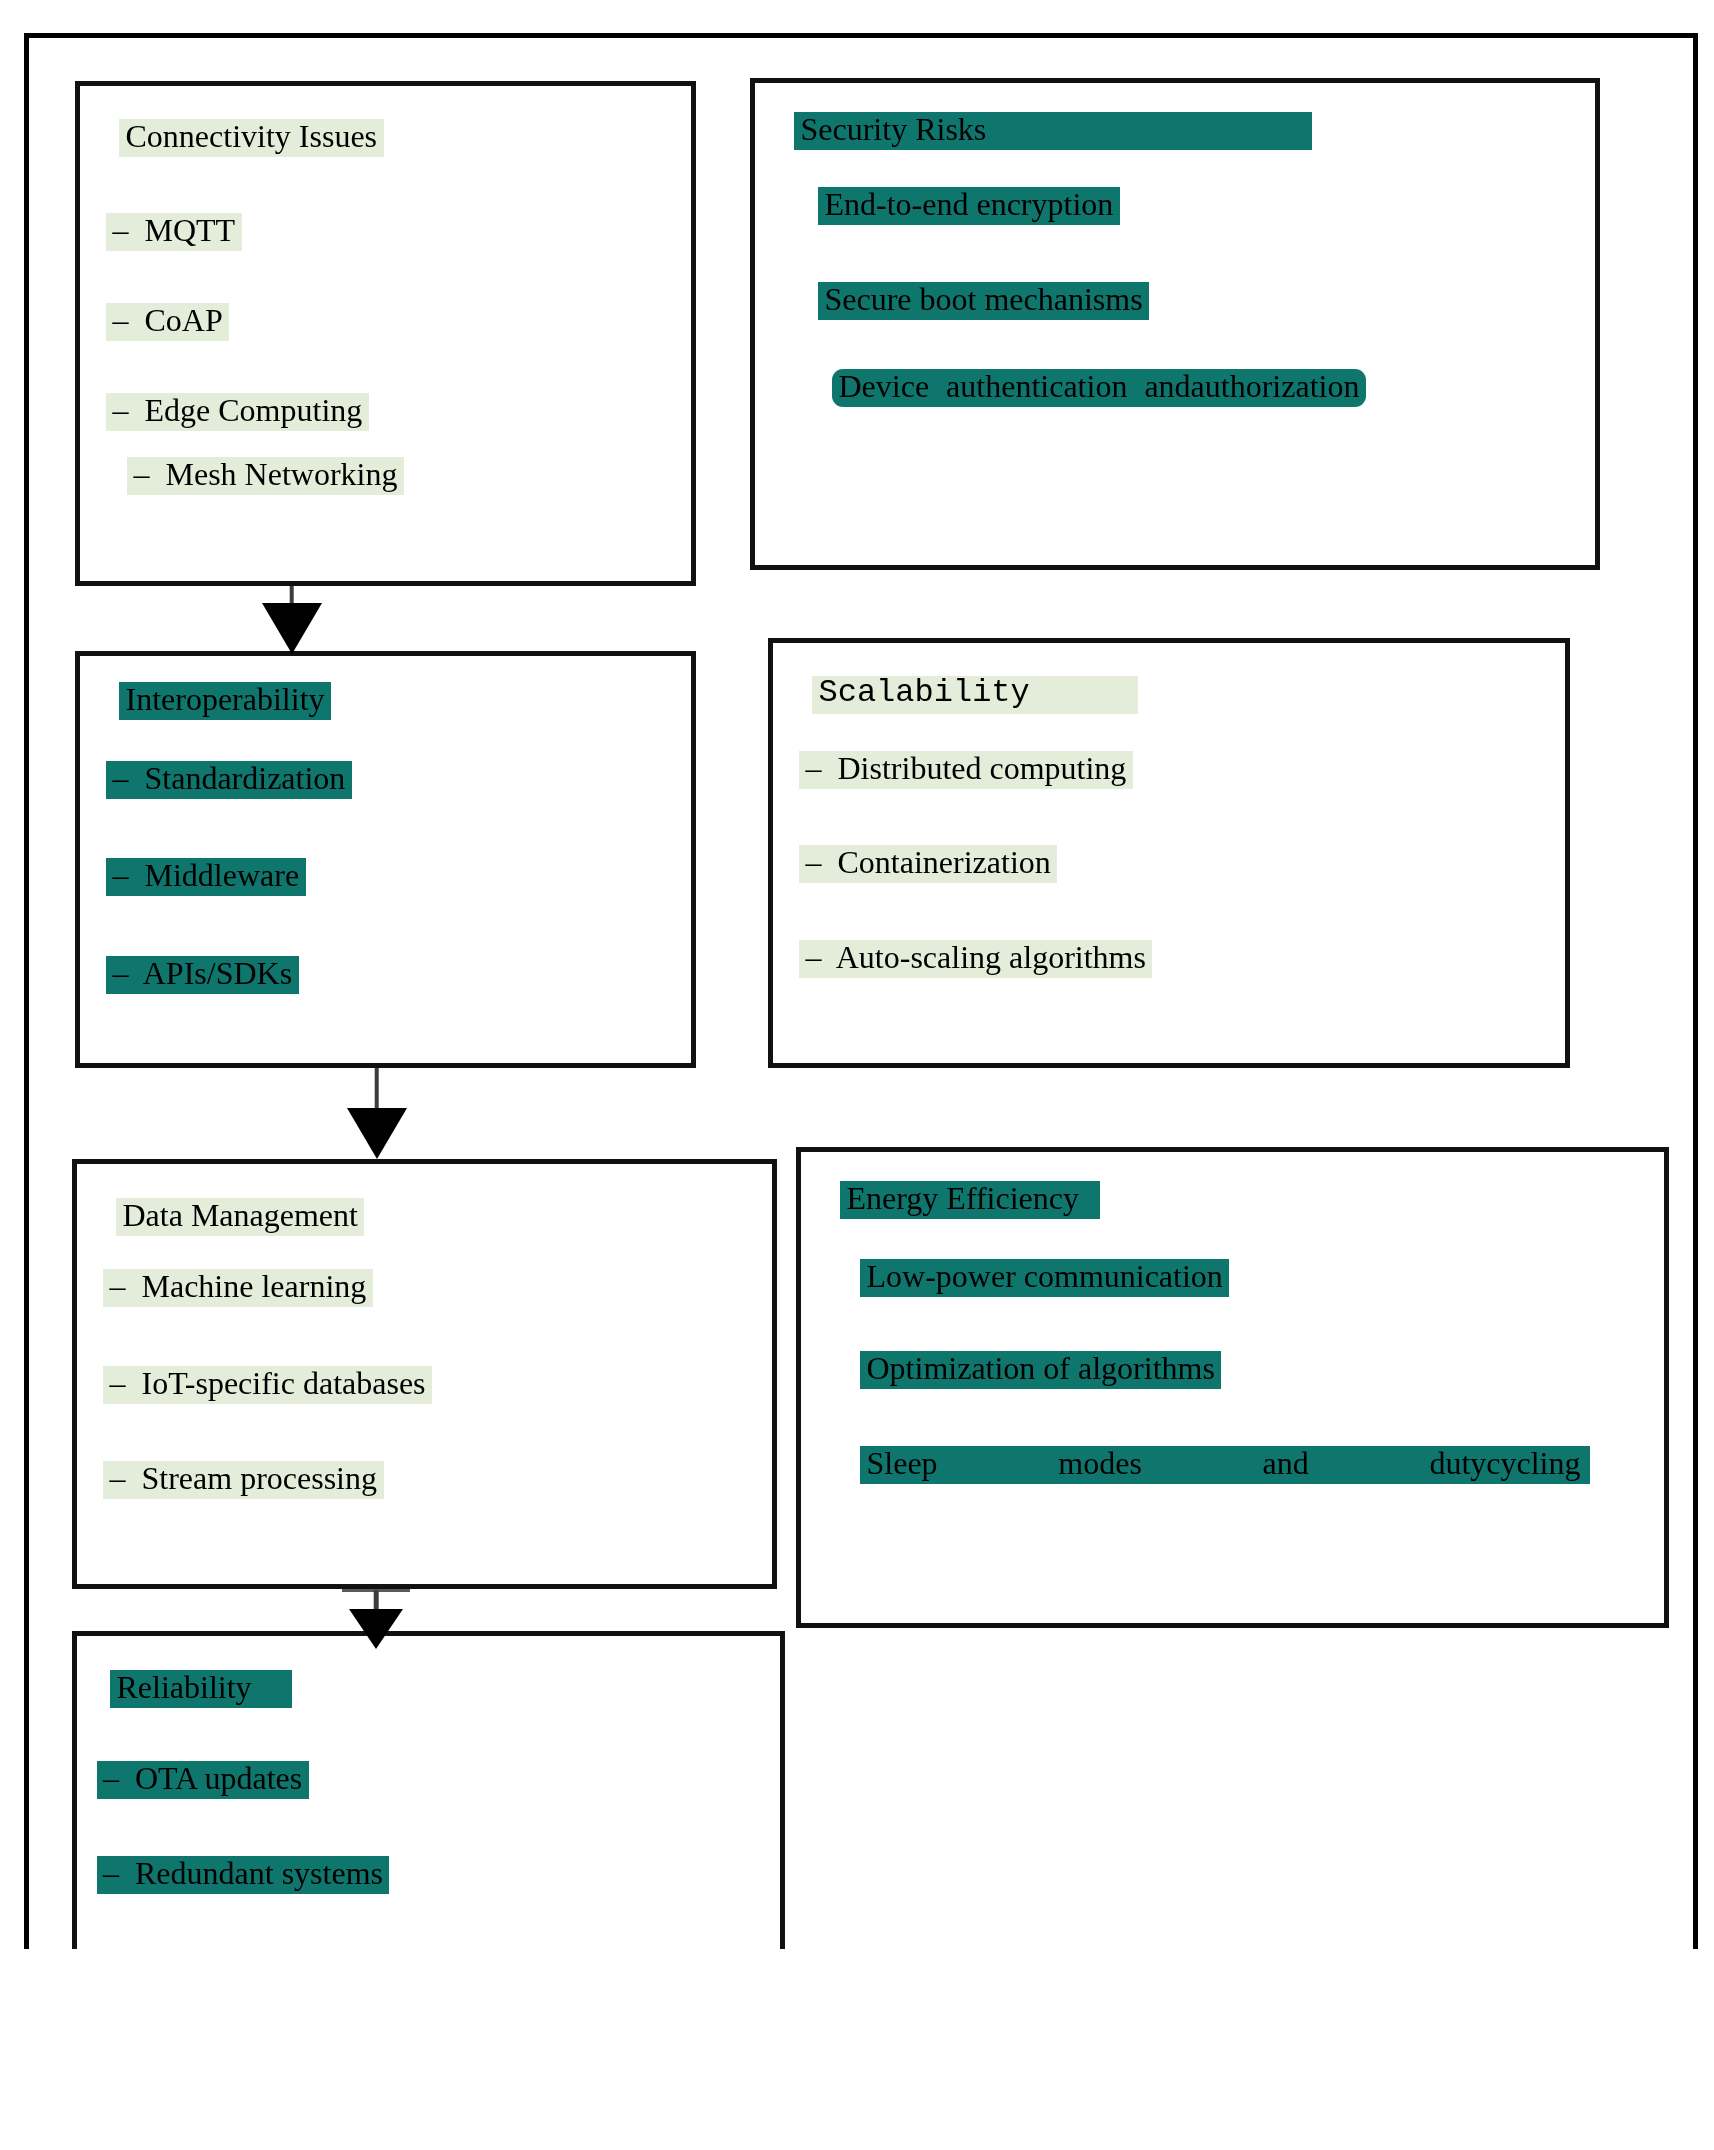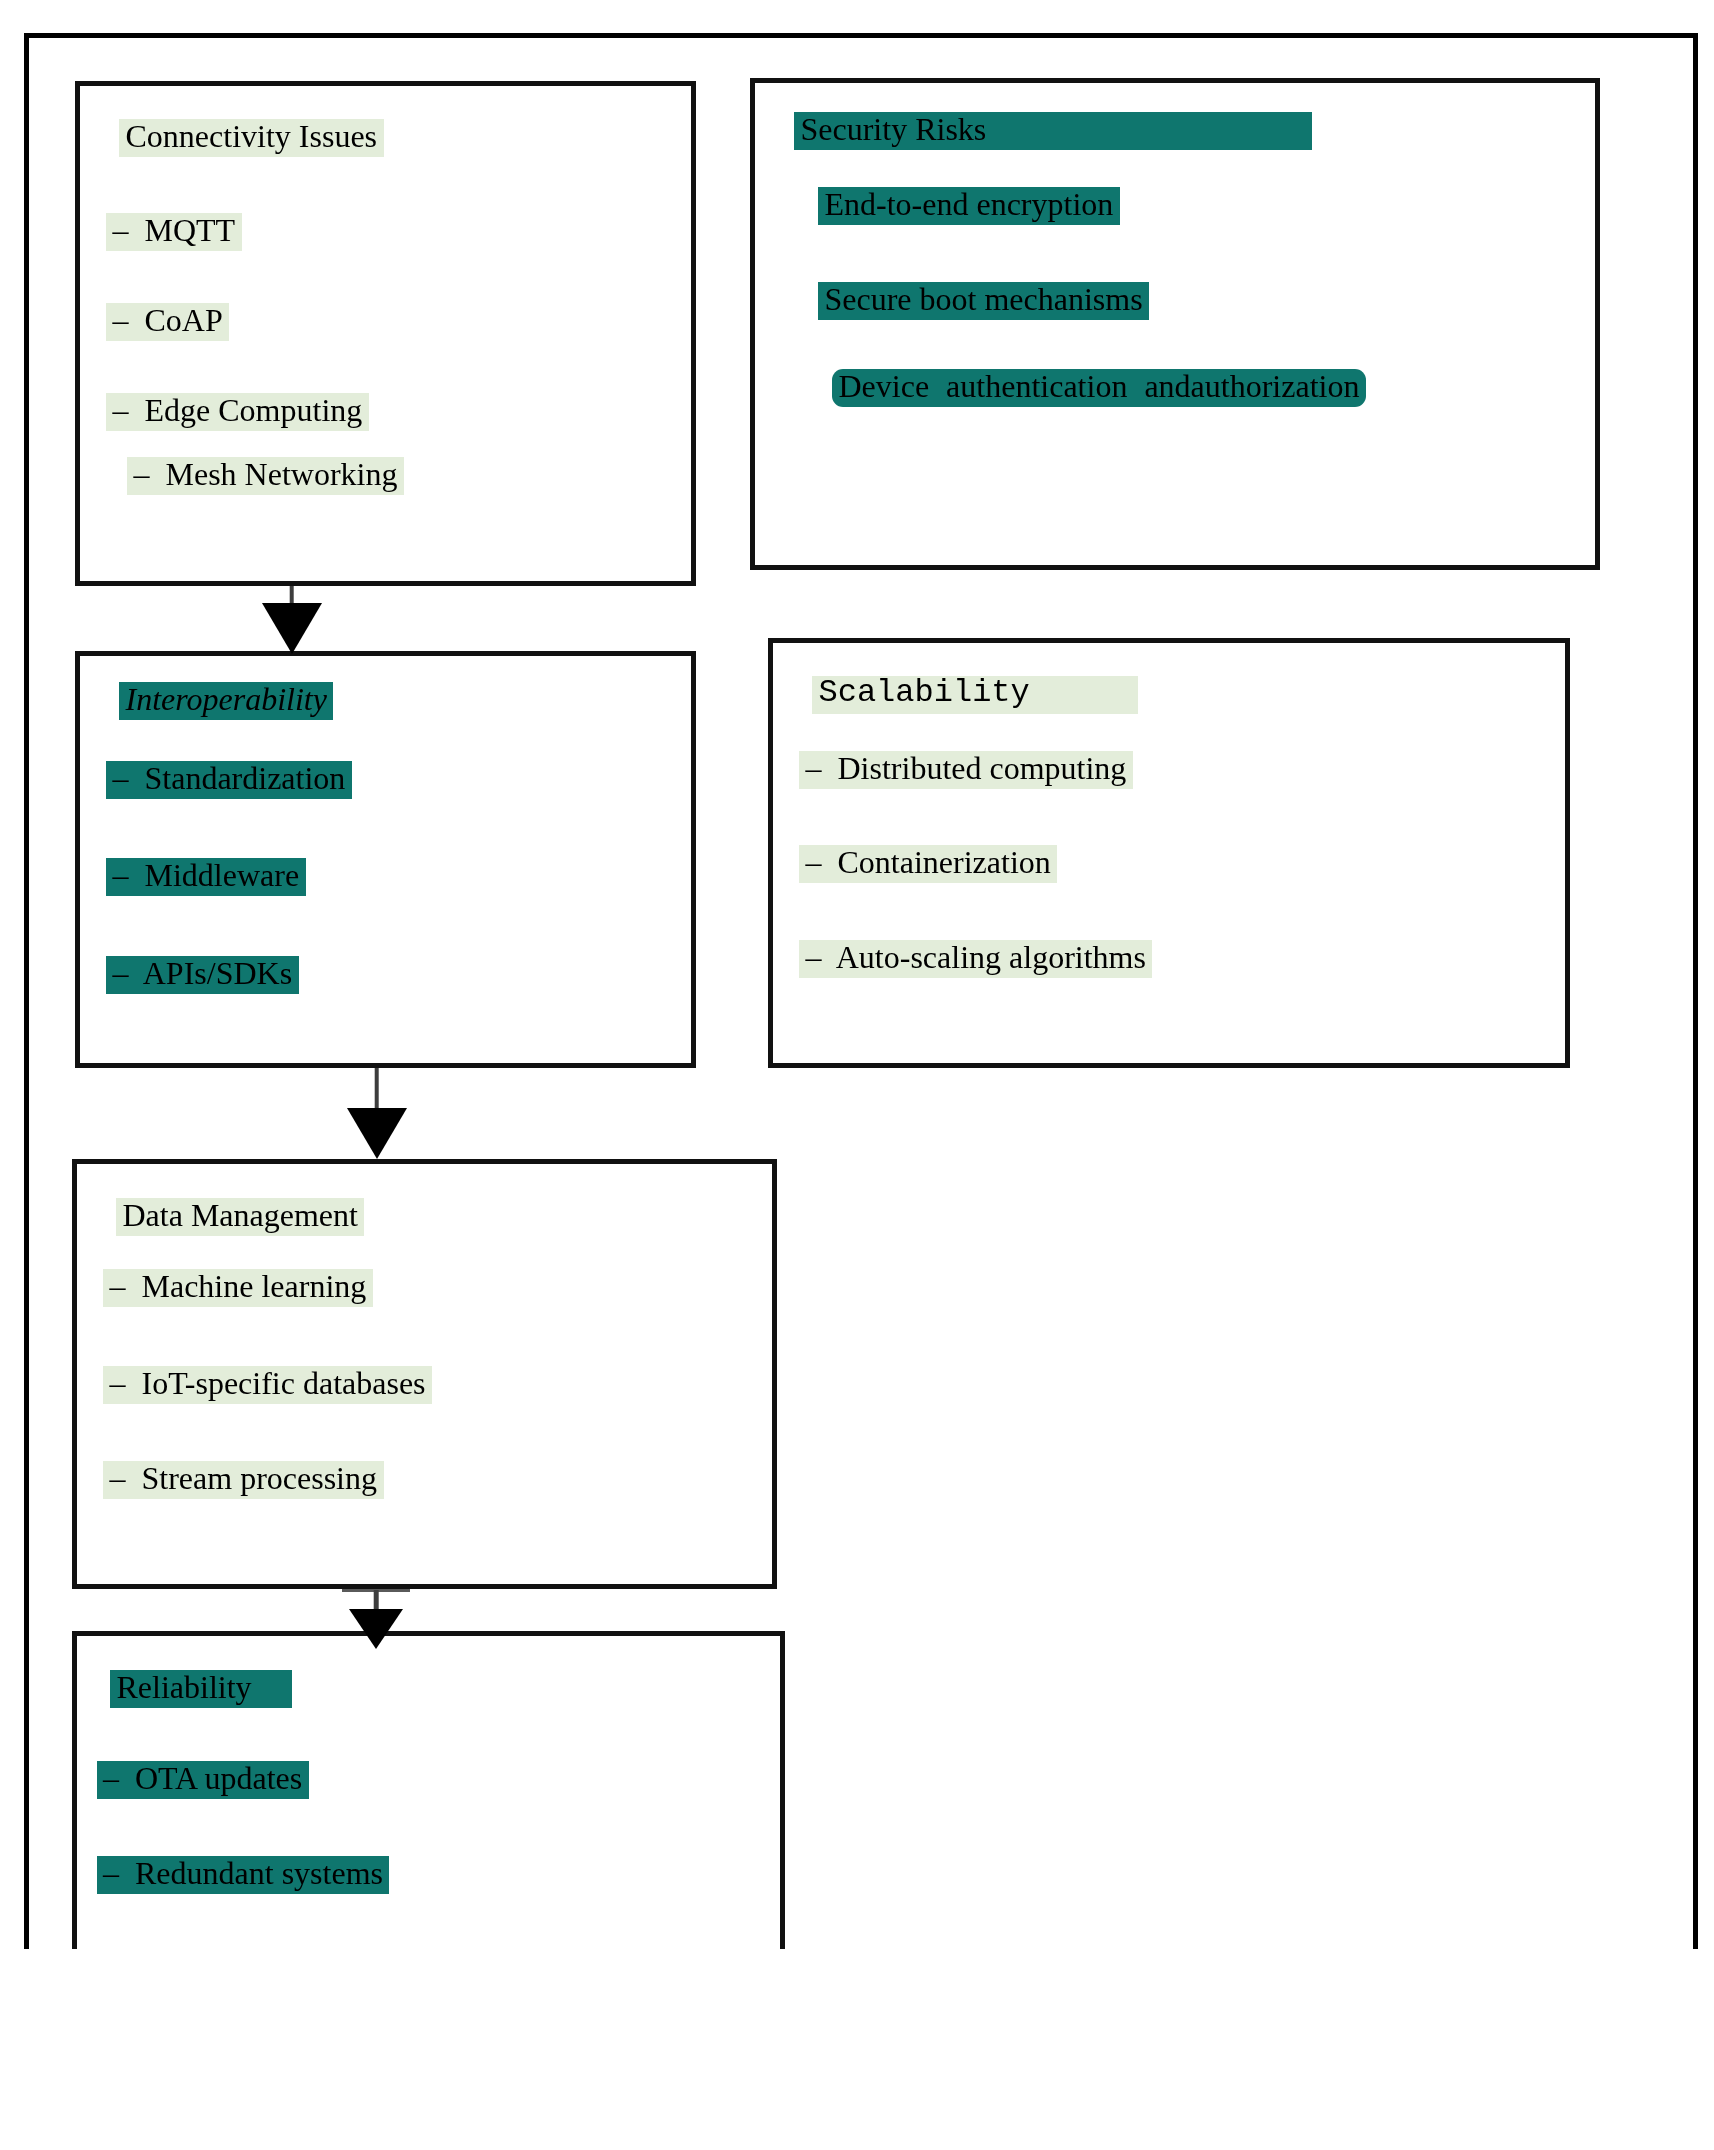--- a/index.html
+++ b/index.html
@@ -62,21 +62,21 @@
   #node-connectivity .r3{left:26px; top:307px;}
   #node-connectivity .r4{left:47px; top:371px;}
 
   
   #node-security .r0{left:39px; top:29px;}
   #node-security .r1{left:63px; top:104px;}
   #node-security .r2{left:63px; top:199px;}
   #node-security .r3{left:77px;top:286px;}
 
   
-  #node-interoperability .r0{left:39px; top:26px;font-style:italic;}
+  #node-interoperability .r0{left:39px; top:26px;}
   #node-interoperability .r1{left:26px; top:105px;}
   #node-interoperability .r2{left:26px; top:202px;}
   #node-interoperability .r3{left:26px; top:300px;}
 
   
   #node-scalability .r0{left:39px; top:33px;}
   #node-scalability .r1{left:26px; top:108px;}
   #node-scalability .r2{left:26px; top:202px;}
   #node-scalability .r3{left:26px; top:297px;}
 
@@ -180,20 +180,34 @@
       <span class="hl green"><span class="dash">–</span>  <span>Machine learning</span></span>
     </div>
     <div class="row r2">
       <span class="hl green"><span class="dash">–</span>  <span>IoT-specific databases</span></span>
     </div>
     <div class="row r3">
       <span class="hl green"><span class="dash">–</span>  <span>Stream processing</span></span>
     </div>
   </div>
 
+  <div class="node" id="node-energy">
+    <div class="row r0">
+      <span class="hl cream" style="padding-right:21px;">Energy Efficiency</span>
+    </div>
+    <div class="row r1">
+      <span class="hl cream">Low-power communication</span>
+    </div>
+    <div class="row r2">
+      <span class="hl cream">Optimization of algorithms</span>
+    </div>
+    <div class="row r3">
+      <span class="hl cream">Sleep modes and dutycycling</span>
+    </div>
+  </div>
 
   <div class="node" id="node-reliability">
     <div class="row r0">
       <span class="hl cream" style="padding-right:40px;">Reliability</span>
     </div>
     <div class="row r1">
       <span class="hl cream"><span class="dash">–</span>  <span>OTA updates</span></span>
     </div>
     <div class="row r2">
       <span class="hl cream"><span class="dash">–</span>  <span>Redundant systems</span></span>

